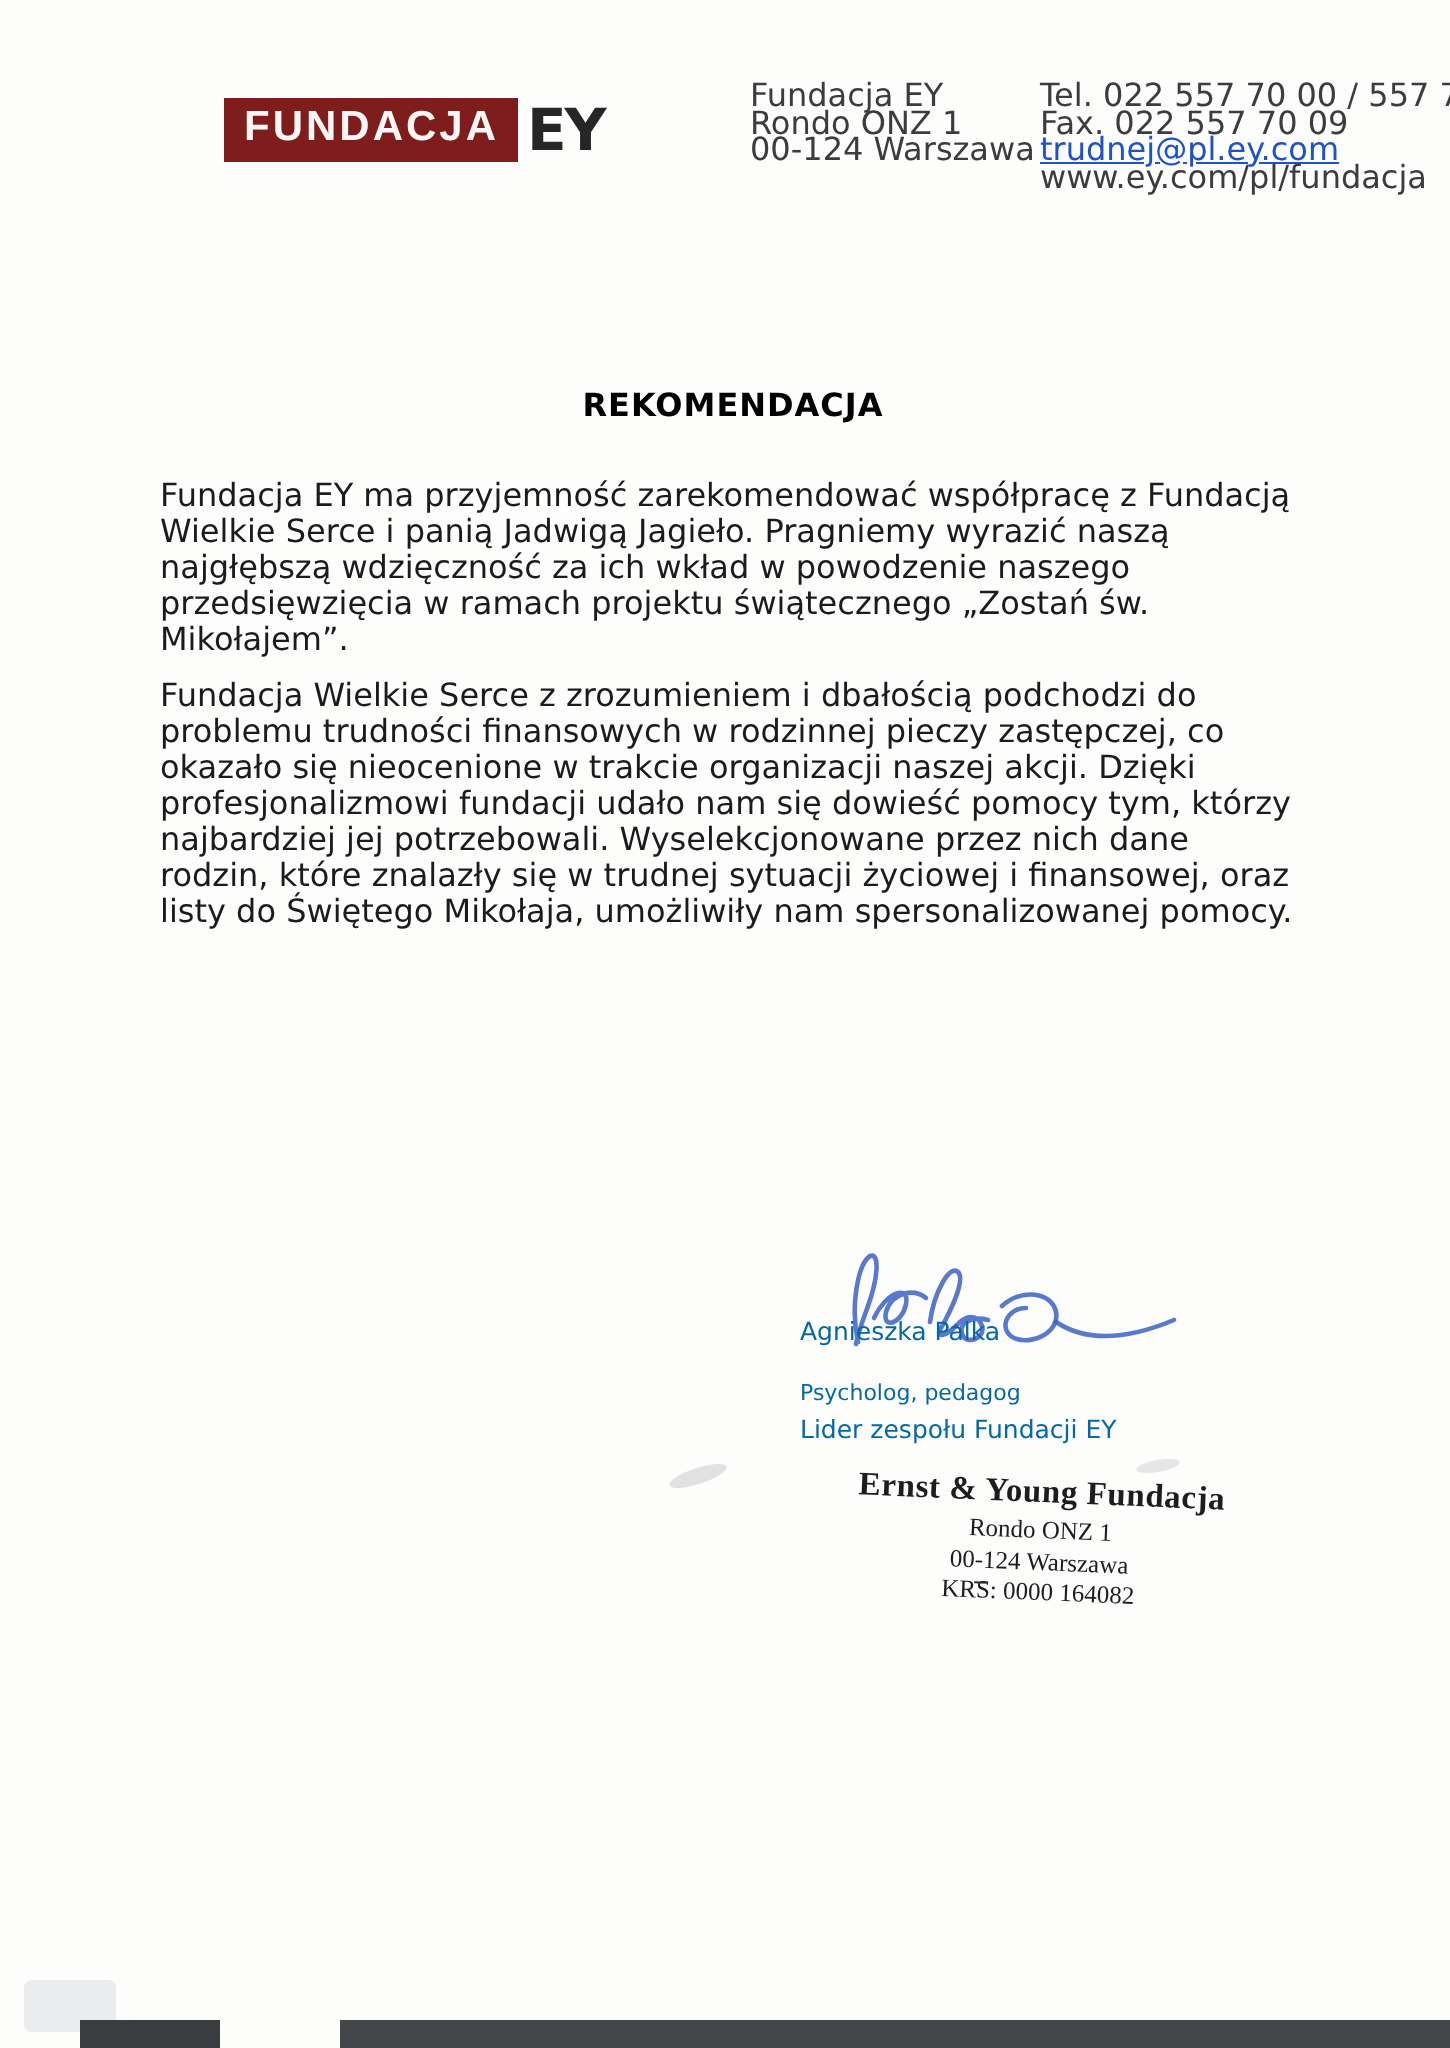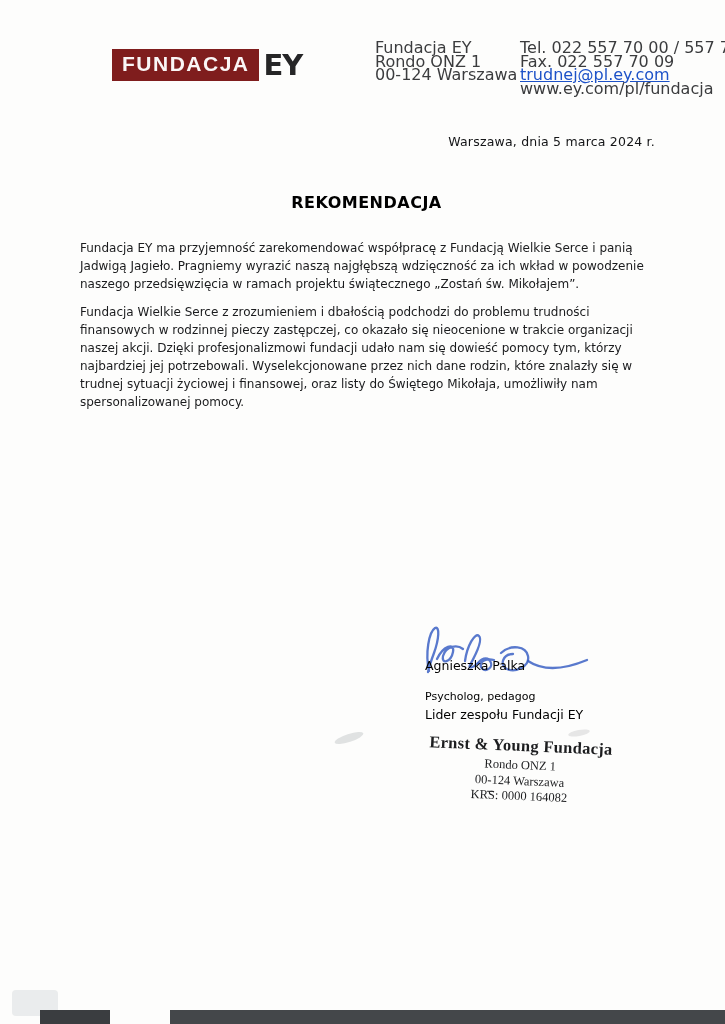--- a/index.html
+++ b/index.html
@@ -47,29 +47,29 @@
   }
   .doc-title {
     position:absolute; top:193px; left:4px; width:100%;
     text-align:center; margin:0;
     font-size:16px; font-weight:bold; letter-spacing:0.5px; color:#000000;
   }
 
   
   .letter-body {
     position:absolute; left:80px; top:239px; width:567px;
-    font-size:12px; line-height:18px; color:#1a1b1d;
+    font-size:16px; line-height:18px; color:#1a1b1d;
     text-align:left;
   }
   .letter-body p { margin:0 0 10px 0; }
   .letter-body p.gap-before { margin-top:22px; }
 
   
   .signature-svg { position:absolute; left:415px; top:623px; pointer-events:none; }
-  .sig-block { position:absolute; left:425px; top:658px; font-size:12.5px; line-height:15px; color:#000000; }
+  .sig-block { position:absolute; left:400px; top:658px; font-size:12.5px; line-height:15px; color:#0369a1; }
   .sig-name { font-size:12.5px; }
   .sig-role1 { font-size:11px; margin-top:16px; }
   .sig-role2 { font-size:12.5px; margin-top:3px; }
 
   
   .stamp {
     position:absolute; left:405px; top:736px; width:230px;
     text-align:center;
     transform:rotate(2.4deg);
     font-family:"Liberation Serif", "DejaVu Serif", serif;
@@ -106,21 +106,20 @@
     <div>00-124 Warszawa</div>
   </div>
 
   <div class="hdr-block hdr-contact">
     <div>Tel. 022 557 70 00 / 557 78 80</div>
     <div>Fax. 022 557 70 09</div>
     <div><a class="email-link">trudnej@pl.ey.com</a></div>
     <div>www.ey.com/pl/fundacja</div>
   </div>
 
-  <div class="date-line">Warszawa, dnia 5 marca 2024 r.</div>
   <h1 class="doc-title">REKOMENDACJA</h1>
 
   <div class="letter-body">
     <p>Fundacja EY ma przyjemność zarekomendować współpracę z Fundacją Wielkie Serce i panią Jadwigą Jagieło. Pragniemy wyrazić naszą najgłębszą wdzięczność za ich wkład w powodzenie naszego przedsięwzięcia w ramach projektu świątecznego „Zostań św. Mikołajem”.</p>
     <p>Fundacja Wielkie Serce z zrozumieniem i dbałością podchodzi do problemu trudności finansowych w rodzinnej pieczy zastępczej, co okazało się nieocenione w trakcie organizacji naszej akcji. Dzięki profesjonalizmowi fundacji udało nam się dowieść pomocy tym, którzy najbardziej jej potrzebowali. Wyselekcjonowane przez nich dane rodzin, które znalazły się w trudnej sytuacji życiowej i finansowej, oraz listy do Świętego Mikołaja, umożliwiły nam spersonalizowanej pomocy.</p>
   </div>
 
   <svg class="signature-svg" width="180" height="55" viewBox="0 0 180 55">
     <g fill="none" stroke="#3c61c4" stroke-opacity="0.85" stroke-width="2.3" stroke-linecap="round">
       <path d="M14,48 C10,30 14,9 20,5 C25,3 24,16 19,30 C16,38 14,44 13,49"></path>

